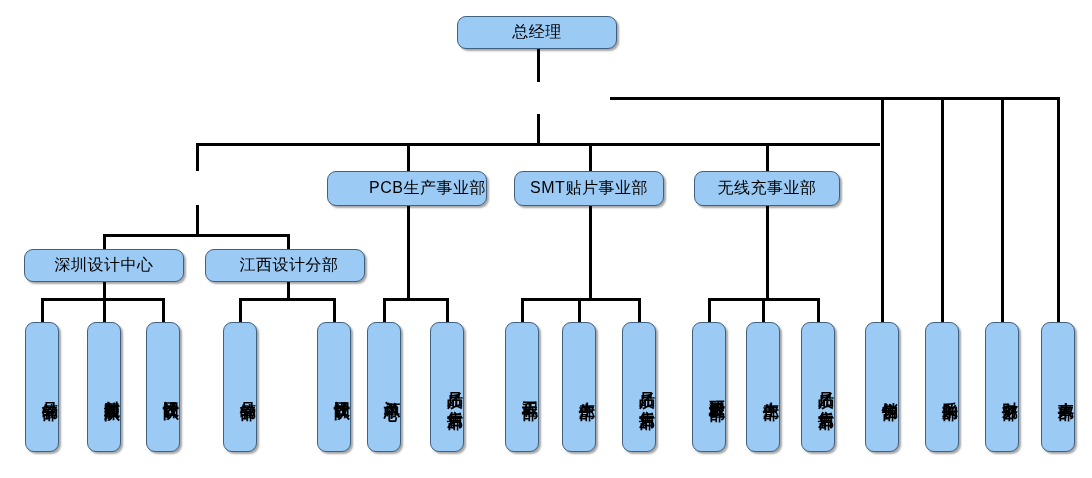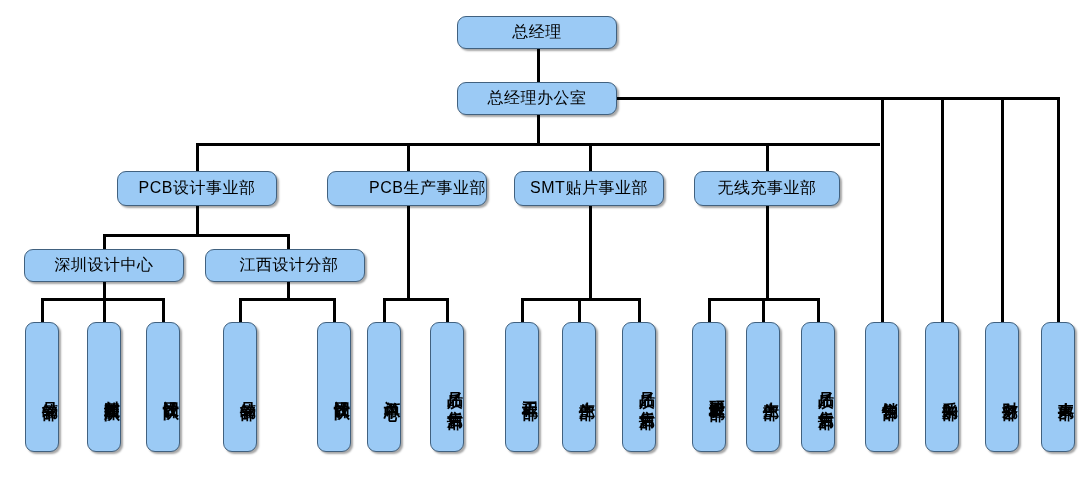--- a/index.html
+++ b/index.html
@@ -94,27 +94,21 @@
   <div class="line vline" style="left:766px;top:205px;height:95px;"></div>
   <div class="line hline" style="left:708px;top:298px;width:112px;"></div>
   <div class="line vline" style="left:708px;top:298px;height:25px;"></div>
   <div class="line vline" style="left:762px;top:298px;height:25px;"></div>
   <div class="line vline" style="left:817px;top:298px;height:25px;"></div>
 
   <div class="node h" style="left:457px;top:16px;width:160px;height:33px;">
     <span class="txt">总经理</span>
   </div>
 
-  <div class="node h" style="left:457px;top:82px;width:160px;height:33px;">
-    <span class="txt">总经理办公室</span>
-  </div>
 
-  <div class="node h" style="left:117px;top:171px;width:160px;height:35px;">
-    <span class="txt">PCB设计事业部</span>
-  </div>
   <div class="node h" style="left:327px;top:171px;width:160px;height:35px;justify-content:flex-end;">
     <span class="txt">PCB生产事业部</span>
   </div>
   <div class="node h" style="left:514px;top:171px;width:150px;height:35px;">
     <span class="txt">SMT贴片事业部</span>
   </div>
   <div class="node h" style="left:24px;top:249px;width:160px;height:33px;">
     <span class="txt">深圳设计中心</span>
   </div>
 

